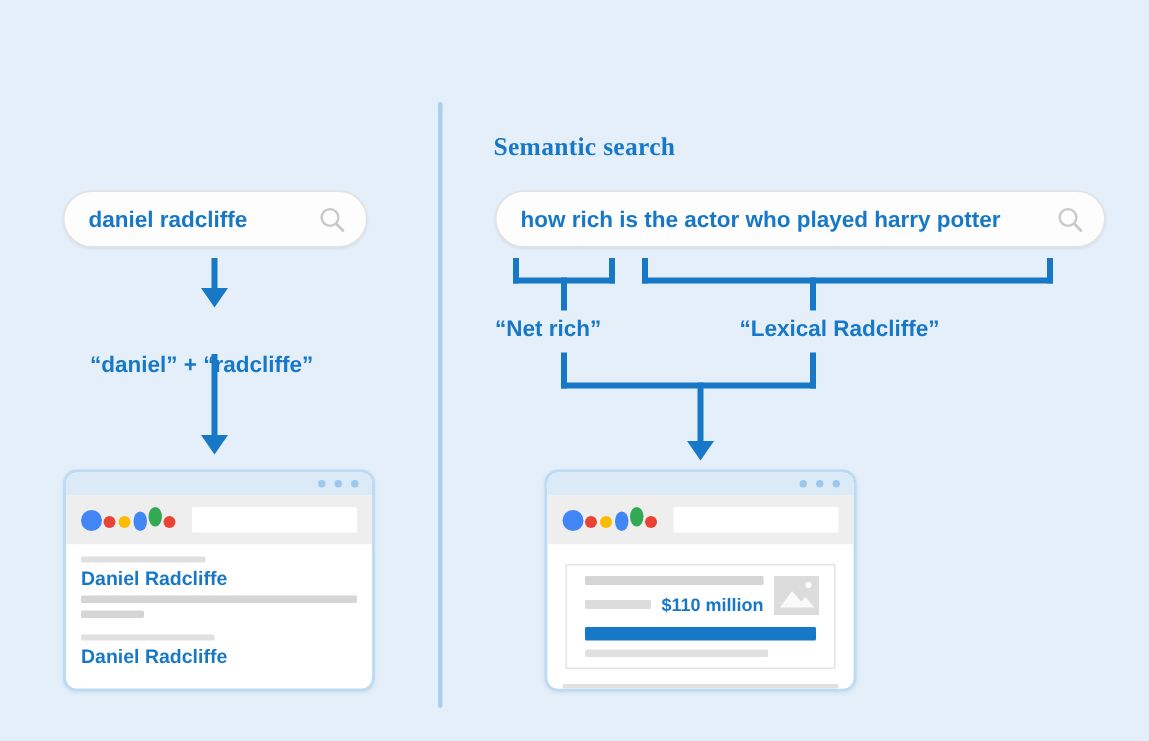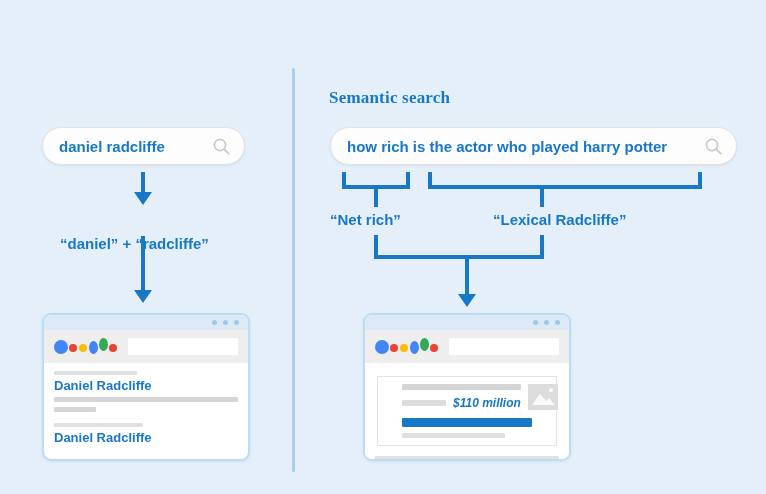--- a/index.html
+++ b/index.html
@@ -111,21 +111,21 @@
   .gl{height:5px;background:#e0e0e0;border-radius:1px;}
   .gl.dark{background:#d5d5d5;}
   .res-title{
     color:#1878c8;font-weight:bold;font-size:13px;
     margin:3px 0 4px 0;white-space:nowrap;
   }
 
   
   .card{
     border:1px solid #e3e3e3;background:#fff;
-    margin:5px 2px 0 2px;padding:7px 24px;box-sizing:border-box;font-style:italic;
+    margin:5px 2px 0 2px;padding:7px 12px;box-sizing:border-box;
   }
   .card-top{display:flex;align-items:flex-start;}
   .card-left{flex:1 1 auto;padding-right:7px;}
   .card-amt{
     color:#1878c8;font-weight:bold;font-size:12px;
     white-space:nowrap;display:flex;align-items:center;
   }
   .card-amt .stub{
     width:44px;height:6px;background:#dcdcdc;border-radius:1px;
     margin-right:7px;flex:0 0 auto;

